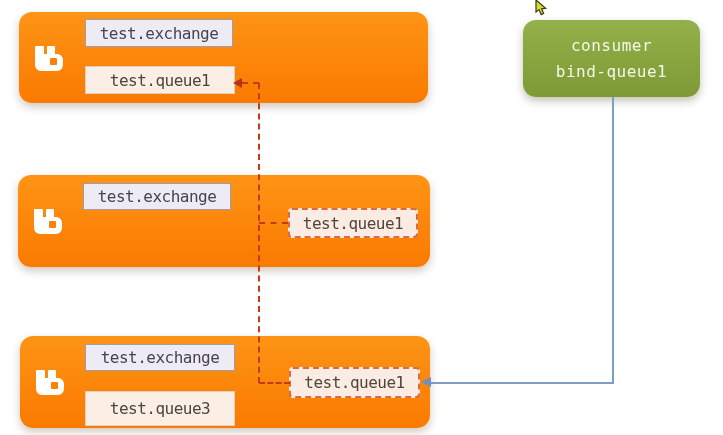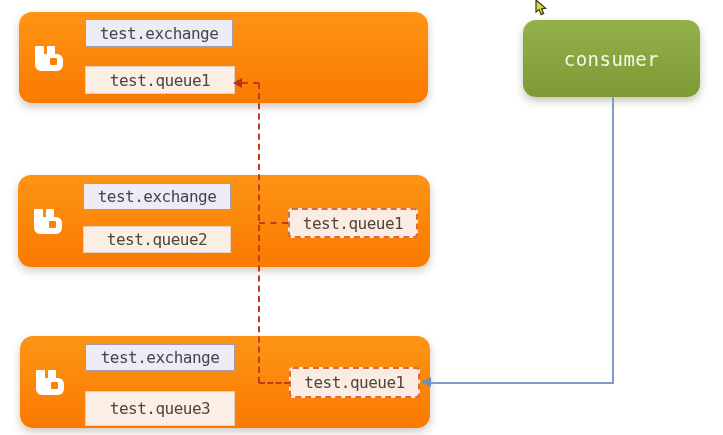--- a/index.html
+++ b/index.html
@@ -25,21 +25,21 @@
   }
   .ghost{
     background:#faece2;border:2px dashed #dd6a41;color:#50443c;border-radius:4px;
   }
   .ricon{position:absolute;left:14px;top:33px;width:30px;height:27px;}
   .consumer{
     position:absolute;left:523px;top:20px;width:177px;height:77px;
     border-radius:13px;
     background:linear-gradient(180deg,#93b04a 0%,#7e9a36 100%);
     box-shadow:0 4px 8px rgba(60,60,20,0.3);
-    color:#f4f8e8;font-size:19px;line-height:26px;text-align:center;
+    color:#f4f8e8;font-size:16px;line-height:26px;text-align:center;
     display:flex;flex-direction:column;justify-content:center;
     z-index:1;letter-spacing:0.5px;
   }
   .conn{position:absolute;z-index:5;}
   .red-dash-v{border-left:2px dashed #c23a18;width:0;}
   .red-dash-h{border-top:2px dashed #c23a18;height:0;}
   .blue-line-v{border-left:2px solid #7f9bc8;width:0;}
   .blue-line-h{border-top:2px solid #7f9bc8;height:0;}
   .arrow-left{width:0;height:0;border-top:5px solid transparent;border-bottom:5px solid transparent;}
   .arrow-red{border-right:9px solid #b5331a;}
@@ -63,38 +63,38 @@
   </div>
 
   <div class="broker" style="left:18px;top:175px;width:412px;height:92px;">
     <span class="ricon">
       <svg width="30" height="27" viewBox="0 0 30 27">
         <path fill="#ffffff" d="M3 1 h7 a1 1 0 0 1 1 1 v7 h3 v-7 a1 1 0 0 1 1-1 h6 a1 1 0 0 1 1 1 v7 h2 a6 6 0 0 1 6 6 v5 a6 6 0 0 1 -6 6 h-16 a6 6 0 0 1 -6 -6 v-18 a1 1 0 0 1 1 -1 z"></path>
         <rect x="17" y="13" width="7" height="7" rx="1" fill="#fa8206"></rect>
       </svg>
     </span>
     <div class="label exchange" style="left:65px;top:8px;width:148px;height:27px;">test.exchange</div>
-    <div class="label queue" style="left:65px;top:51px;width:148px;height:27px;">test.queue2</div>
     <div class="label ghost" style="left:270px;top:33px;width:130px;height:30px;">test.queue1</div>
   </div>
 
   <div class="broker" style="left:20px;top:336px;width:410px;height:92px;">
     <span class="ricon">
       <svg width="30" height="27" viewBox="0 0 30 27">
         <path fill="#ffffff" d="M3 1 h7 a1 1 0 0 1 1 1 v7 h3 v-7 a1 1 0 0 1 1-1 h6 a1 1 0 0 1 1 1 v7 h2 a6 6 0 0 1 6 6 v5 a6 6 0 0 1 -6 6 h-16 a6 6 0 0 1 -6 -6 v-18 a1 1 0 0 1 1 -1 z"></path>
         <rect x="17" y="13" width="7" height="7" rx="1" fill="#fa8206"></rect>
       </svg>
     </span>
     <div class="label exchange" style="left:65px;top:8px;width:150px;height:27px;">test.exchange</div>
     <div class="label queue" style="left:65px;top:55px;width:150px;height:35px;">test.queue3</div>
     <div class="label ghost" style="left:269px;top:31px;width:131px;height:31px;">test.queue1</div>
   </div>
 
   <div class="consumer">
     <div>consumer</div>
+    <div>bind-queue1</div>
   </div>
 
   <div class="conn arrow-left arrow-red" style="left:233px;top:78px;"></div>
   <div class="conn red-dash-h" style="left:242px;top:82px;width:17px;"></div>
   <div class="conn red-dash-v" style="left:258px;top:83px;height:300px;"></div>
   <div class="conn red-dash-h" style="left:259px;top:222px;width:29px;"></div>
   <div class="conn red-dash-h" style="left:259px;top:382px;width:31px;"></div>
 
   <div class="conn blue-line-v" style="left:612px;top:97px;height:286px;"></div>
   <div class="conn blue-line-h" style="left:430px;top:382px;width:184px;"></div>

